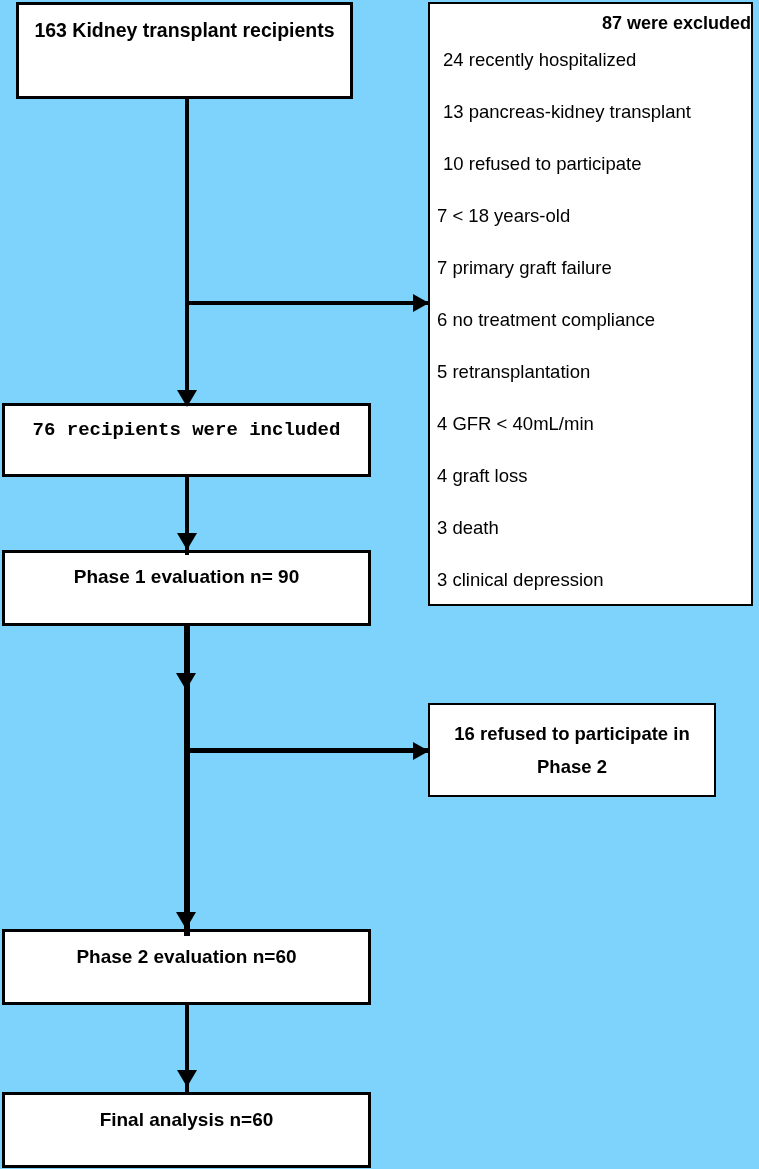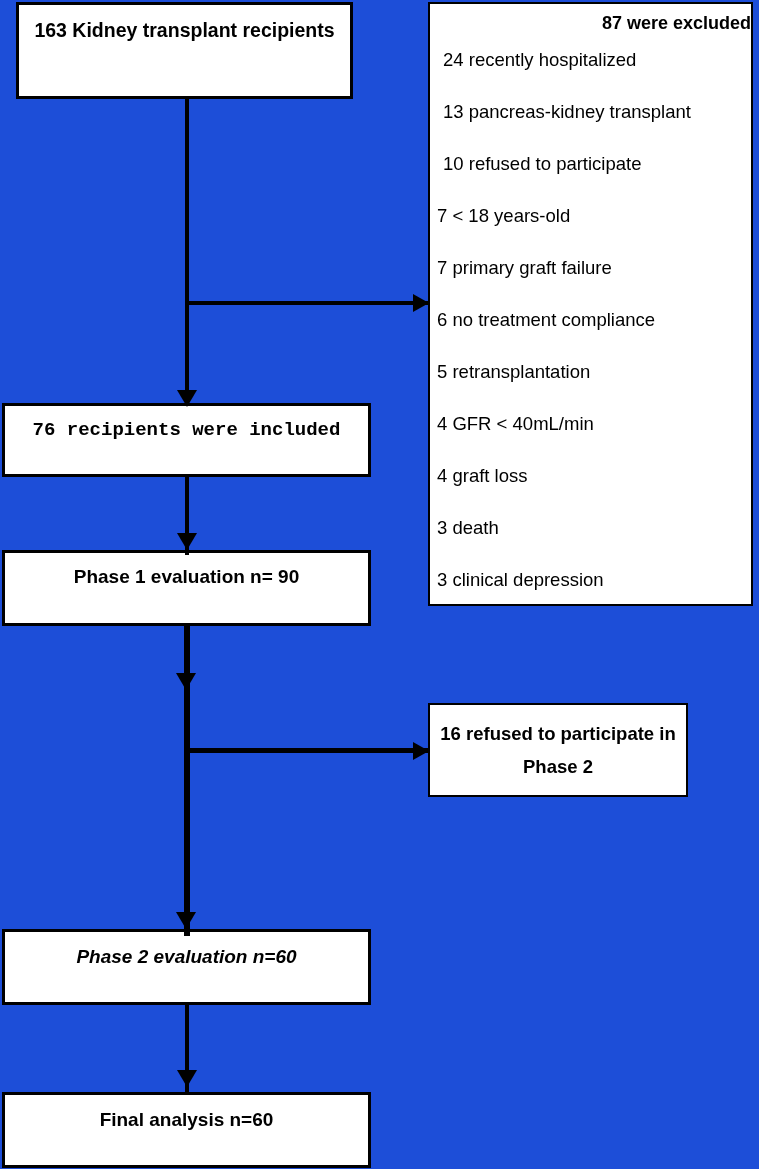--- a/index.html
+++ b/index.html
@@ -10,21 +10,21 @@
   }
   body {
     font-family: "Liberation Sans", sans-serif;
     color: #000000;
   }
   #flow-root {
     position: relative;
     width: 759px;
     height: 1169px;
     overflow: hidden;
-    background: #1d4ed8;
+    background: #7dd3fc;
   }
 
   
   .box {
     position: absolute;
     box-sizing: border-box;
     border: 3px solid #000000;
     background: #ffffff;
     overflow: hidden;
   }
@@ -71,21 +71,20 @@
   }
   #box-phase1 .box-title {
     margin-top: 12px;
   }
 
   #box-phase2 {
     left: 2px;
     top: 929px;
     width: 369px;
     height: 76px;
-    font-style: italic;
   }
   #box-phase2 .box-title {
     margin-top: 13px;
   }
 
   #box-final {
     left: 2px;
     top: 1092px;
     width: 369px;
     height: 76px;
@@ -120,21 +119,21 @@
     padding-left: 13px;
     white-space: nowrap;
   }
   #excluded-list li.narrow {
     padding-left: 7px;
   }
 
   #box-refused {
     left: 428px;
     top: 703px;
-    width: 260px;
+    width: 288px;
     height: 94px;
   }
   #box-refused .box-title {
     margin-top: 12px;
     font-size: 18.5px;
     line-height: 33px;
   }
 
   
   .vline {

